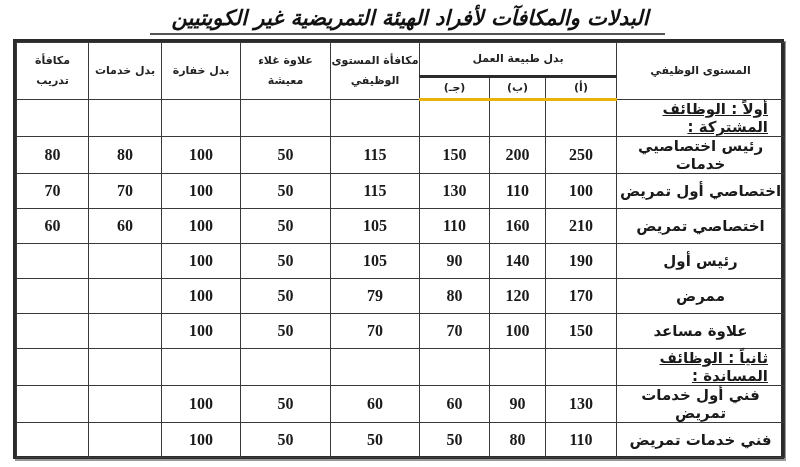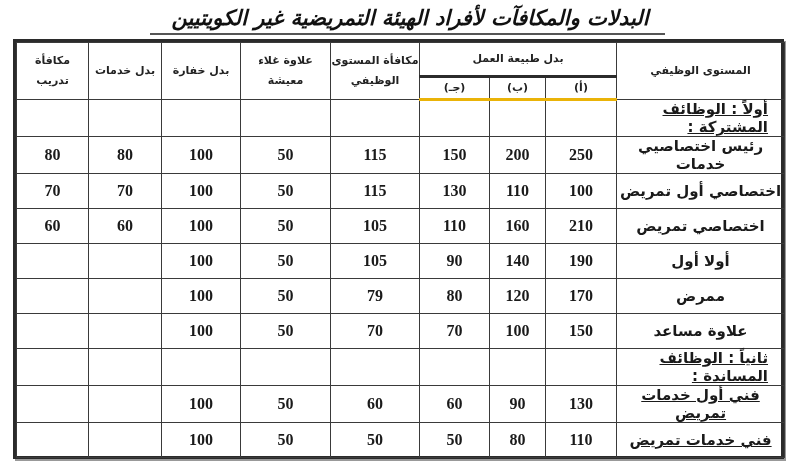--- a/index.html
+++ b/index.html
@@ -88,21 +88,20 @@
       font-size: 15px;
       font-weight: bold;
       text-align: center;
     }
     tbody td.level.section {
       text-align: right;
       padding-right: 16px;
       text-decoration: underline;
     }
     tbody td.level.ul {
-      text-decoration: underline;
       margin-left: 9px;
     }
     col.c-level { width: 168px; }
     col.c-a { width: 71px; }
     col.c-b { width: 56px; }
     col.c-c { width: 70px; }
     col.c-lvlbonus { width: 89px; }
     col.c-cola { width: 90px; }
     col.c-shift { width: 79px; }
     col.c-super { width: 73px; }
@@ -183,21 +182,21 @@
         <td>210</td>
         <td>160</td>
         <td>110</td>
         <td>105</td>
         <td>50</td>
         <td>100</td>
         <td>60</td>
         <td>60</td>
       </tr>
       <tr>
-        <td class="level">أولا أول</td>
+        <td class="level">رئيس أول</td>
         <td>190</td>
         <td>140</td>
         <td>90</td>
         <td>105</td>
         <td>50</td>
         <td>100</td>
         <td></td>
         <td></td>
       </tr>
       <tr>

